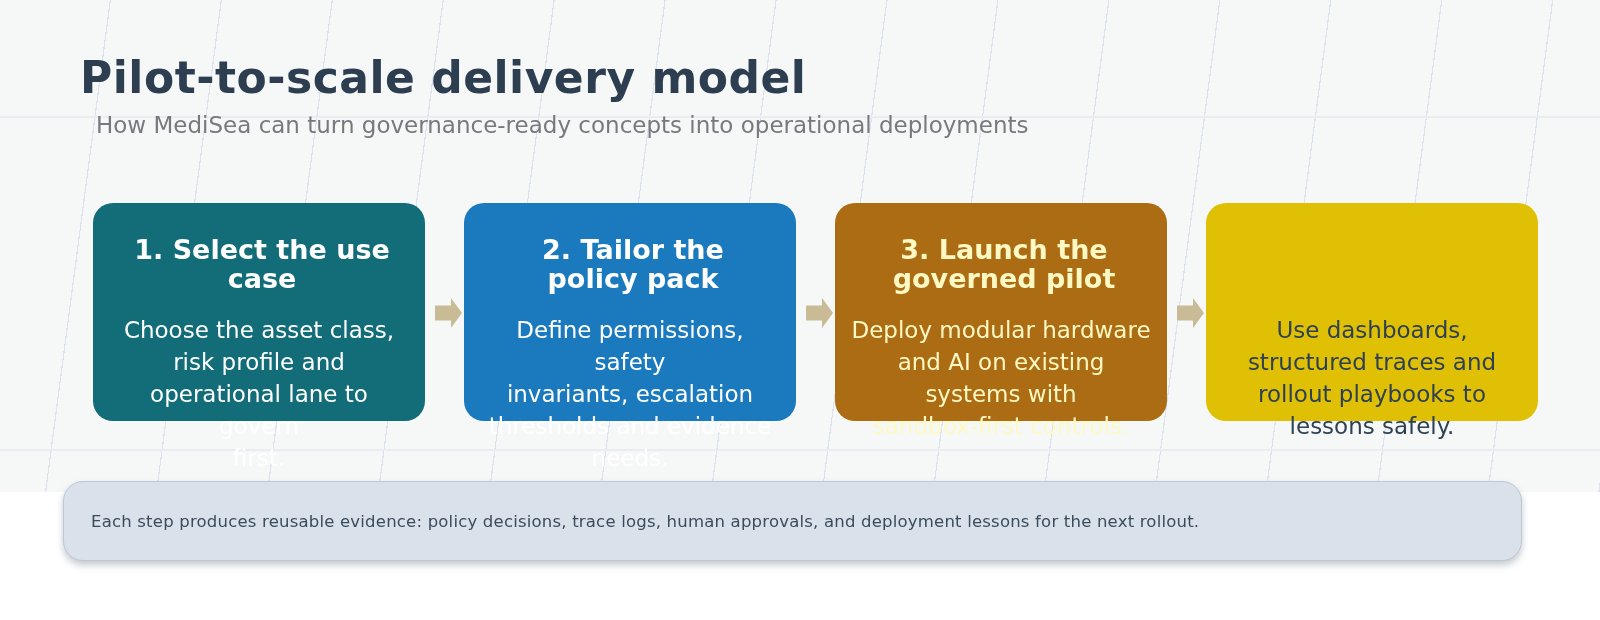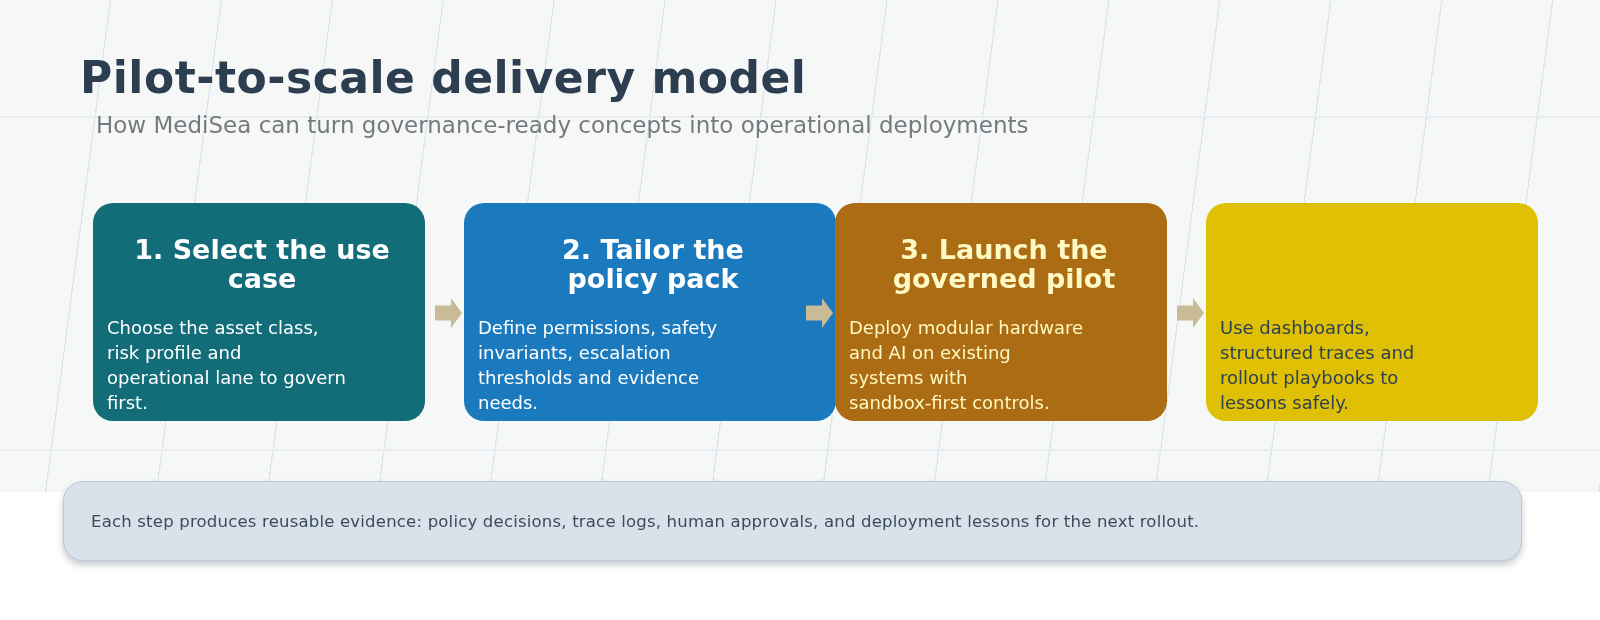--- a/index.html
+++ b/index.html
@@ -22,32 +22,32 @@
   }
   .page-subtitle{
     position:absolute;left:80px;top:112px;
     font-size:23px;color:#76797d;white-space:nowrap;margin-left:16px;
   }
   .card{
     position:absolute;top:203px;height:218px;width:332px;
     border-radius:20px;
   }
   .card.c0{left:93px;}
-  .card.c1{left:464px;padding-left:40px;}
+  .card.c1{left:464px;}
   .card.c2{left:835px;}
   .card.c3{left:1206px;}
   .card-title{
     position:absolute;top:33px;left:26px;right:20px;
     font-size:27px;font-weight:bold;line-height:1.07;
     white-space:pre-line;text-align:center;
   }
   .card-body{
     position:absolute;top:112px;left:14px;right:14px;
-    font-size:18px;line-height:1.39;
-    white-space:pre-line;
+    font-size:23px;line-height:1.39;
+    white-space:pre-line;text-align:center;
   }
   .flow-arrow{
     position:absolute;top:298px;width:27px;height:30px;
   }
   .flow-arrow.a0{left:435px;}
   .flow-arrow.a1{left:806px;}
   .flow-arrow.a2{left:1177px;}
   .note-box{
     position:absolute;left:63px;top:481px;width:1459px;height:80px;
     box-sizing:border-box;

